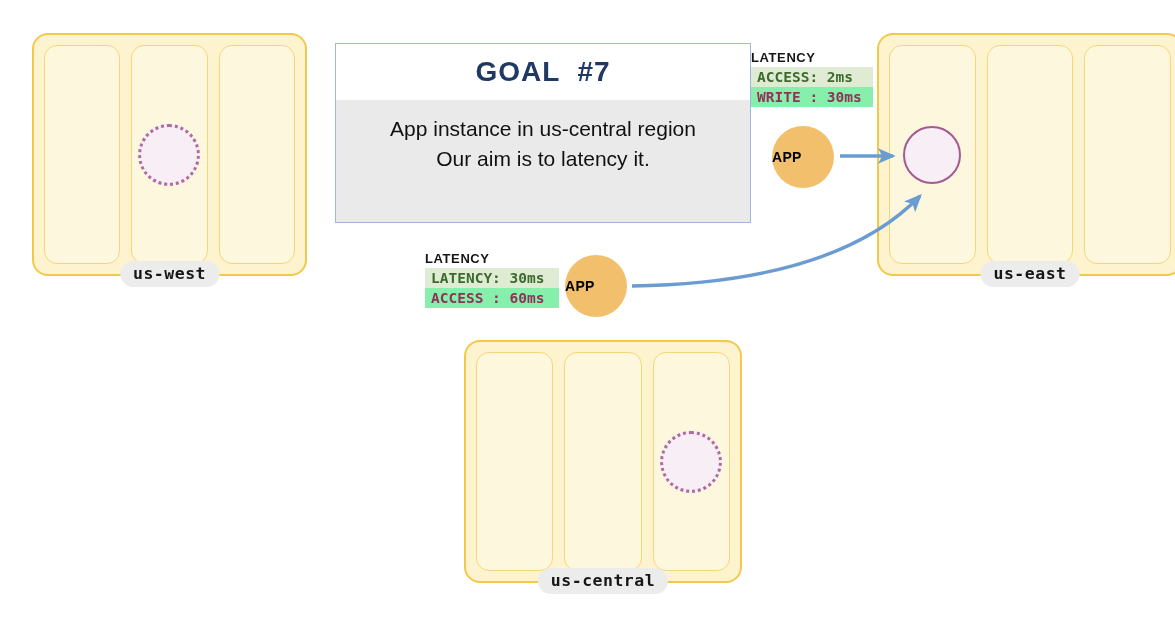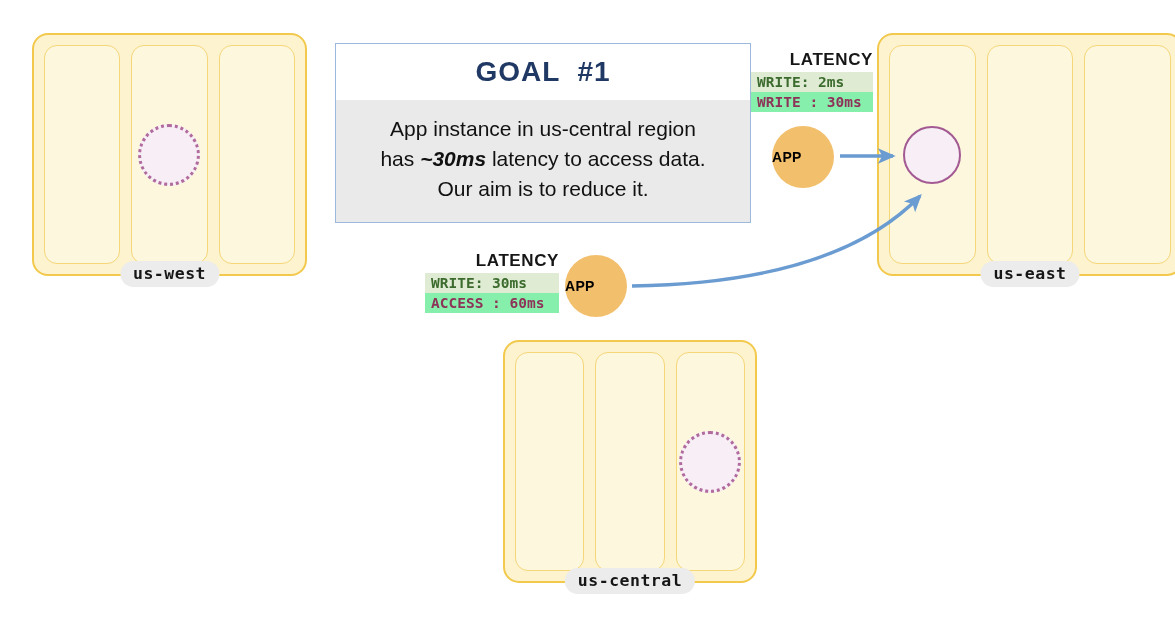--- a/index.html
+++ b/index.html
@@ -90,24 +90,24 @@
     letter-spacing: 0.3px;
     z-index: 8;
   }
 
   
   .latency-box {
     position: absolute;
     z-index: 9;
   }
   .latency-title {
-    text-align: right;
+    text-align: left;
     font-family: "Liberation Sans", sans-serif;
     font-weight: bold;
-    font-size: 17px;
+    font-size: 13px;
     letter-spacing: 0.6px;
     color: #161616;
     margin-bottom: 2px;
   }
   .latency-row {
     font-family: "DejaVu Sans Mono", "Liberation Mono", monospace;
     font-weight: bold;
     font-size: 14.5px;
     padding: 1.5px 6px 2.5px 6px;
     white-space: pre;
@@ -184,21 +184,21 @@
 
   <div class="region" id="region-us-east" style="left:877px; top:33px; width:306px; height:243px;">
     <div class="zone">
       <div class="replica solid" style="width:58px; height:58px; left:50%; top:50%; transform:translate(-50%,-50%);"></div>
     </div>
     <div class="zone"></div>
     <div class="zone"></div>
     <div class="region-label">us-east</div>
   </div>
 
-  <div class="region" id="region-us-central" style="left:464px; top:340px; width:254px; height:243px;margin-left:39px;">
+  <div class="region" id="region-us-central" style="left:464px; top:340px; width:278px; height:243px;">
     <div class="zone"></div>
     <div class="zone"></div>
     <div class="zone">
       <div class="replica dotted" style="width:62px; height:62px; left:50%; top:50%; transform:translate(-50%,-50%);"></div>
     </div>
     <div class="region-label">us-central</div>
   </div>
 
   <svg id="arrow-layer" viewBox="0 0 1175 622">
     <defs>
@@ -219,34 +219,33 @@
   <div class="app-node" id="app-us-east" style="left:772px; top:126px; width:62px; height:62px;">
     <span>APP</span>
   </div>
 
   <div class="app-node" id="app-us-central" style="left:565px; top:255px; width:62px; height:62px;">
     <span>APP</span>
   </div>
 
   <div class="latency-box" id="latency-us-east" style="left:751px; top:50px; width:122px;">
     <div class="latency-title">LATENCY</div>
-    <div class="latency-row access">WRITE: 2ms</div>
+    <div class="latency-row access">ACCESS: 2ms</div>
     <div class="latency-row write">WRITE : 30ms</div>
   </div>
 
   <div class="latency-box" id="latency-us-central" style="left:425px; top:251px; width:134px;">
     <div class="latency-title">LATENCY</div>
-    <div class="latency-row access">WRITE: 30ms</div>
+    <div class="latency-row access">LATENCY: 30ms</div>
     <div class="latency-row write">ACCESS : 60ms</div>
   </div>
 
   <div id="goal-card" style="left:335px; top:43px; width:416px; height:180px;">
     <div id="goal-header">
-      <span id="goal-title">GOAL  #1</span>
+      <span id="goal-title">GOAL  #7</span>
     </div>
     <div id="goal-body">
       <div>App instance in us-central region</div>
-      <div><span>has </span><span class="em">~30ms</span><span> latency to access data.</span></div>
-      <div>Our aim is to reduce it.</div>
+      <div>Our aim is to latency it.</div>
     </div>
   </div>
 
 </div>
 
 </body></html>

